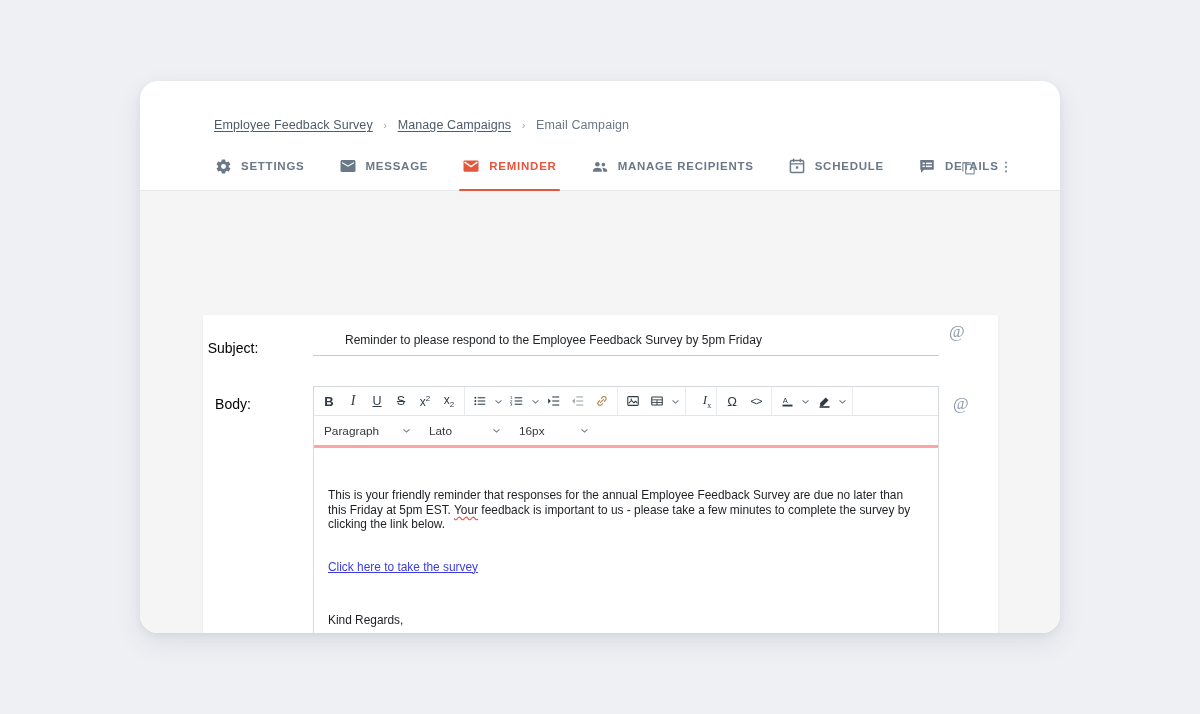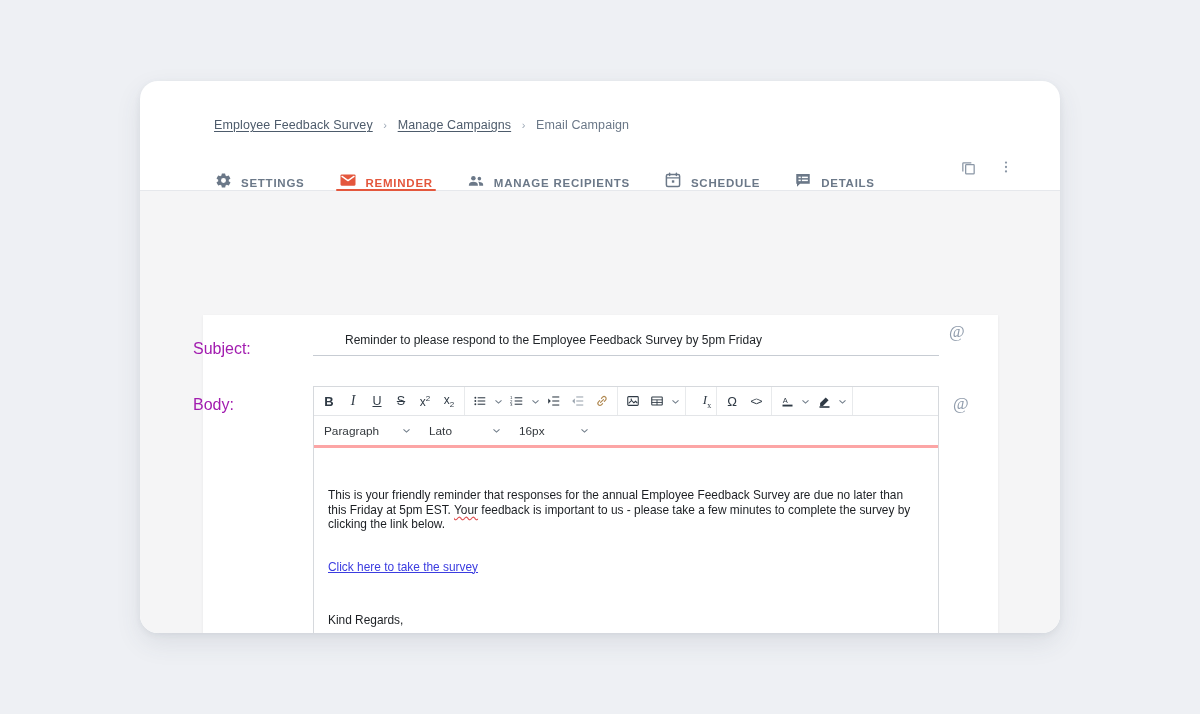--- a/index.html
+++ b/index.html
@@ -68,21 +68,21 @@
   .tabs {
     position: absolute;
     left: 74px;
     top: 0;
     display: flex;
     align-items: center;
     height: 48px;
   }
   .tab {
     display: flex;
-    align-items: flex-end;
+    align-items: center;
     height: 48px;
     margin-right: 34px;
     cursor: pointer;
     position: relative;
     padding-bottom: 2px;
     box-sizing: border-box;
   }
   .tab .tab-label {
     font-size: 11.5px;
     font-weight: bold;
@@ -145,23 +145,23 @@
     top: 124px;
     width: 795px;
     height: 405px;
     background: #ffffff;
     box-shadow: 0 1px 3px rgba(0,0,0,0.06);
   }
 
   
   .row-label {
     position: absolute;
-    font-size: 16px;
-    color: #a21caf;
-    text-align: left;
+    font-size: 14px;
+    color: #000000;
+    text-align: center;
     width: 80px;
   }
   #subject-label { left: -10px; top: 25px; }
   #body-label    { left: -10px; top: 81px; }
 
   .subject-field {
     position: absolute;
     left: 110px;
     top: 18px;
     width: 626px;
@@ -307,20 +307,28 @@
 
       <div class="tab">
         <span class="tab-icon">
           <svg width="17" height="17" viewBox="0 0 24 24" fill="#6b7888">
             <path d="M19.4 13c.04-.32.06-.66.06-1s-.02-.68-.07-1l2.1-1.63a.5.5 0 00.12-.64l-2-3.46a.5.5 0 00-.6-.22l-2.49 1a7.3 7.3 0 00-1.73-1l-.38-2.65A.49.49 0 0014 2h-4a.49.49 0 00-.49.42l-.38 2.65c-.62.25-1.2.59-1.73 1l-2.49-1a.5.5 0 00-.6.22l-2 3.46a.5.5 0 00.12.64L4.54 11c-.05.32-.07.66-.07 1s.02.68.07 1l-2.1 1.63a.5.5 0 00-.12.64l2 3.46c.12.22.39.3.6.22l2.49-1c.52.41 1.1.75 1.73 1l.38 2.65c.04.24.25.42.49.42h4c.24 0 .45-.18.49-.42l.38-2.65c.62-.25 1.2-.59 1.73-1l2.49 1c.22.08.48 0 .6-.22l2-3.46a.5.5 0 00-.12-.64L19.4 13zM12 15.5A3.5 3.5 0 1115.5 12 3.5 3.5 0 0112 15.5z"></path>
           </svg>
         </span>
         <span class="tab-label">SETTINGS</span>
       </div>
 
+      <div class="tab">
+        <span class="tab-icon">
+          <svg width="18" height="18" viewBox="0 0 24 24" fill="#6b7888">
+            <path d="M20 4H4a2 2 0 00-2 2v12a2 2 0 002 2h16a2 2 0 002-2V6a2 2 0 00-2-2zm0 4.24l-8 4.76-8-4.76V6.5l8 4.76 8-4.76z"></path>
+          </svg>
+        </span>
+        <span class="tab-label">MESSAGE</span>
+      </div>
 
       <div class="tab active">
         <span class="tab-icon">
           <svg width="18" height="18" viewBox="0 0 24 24">
             <rect x="2" y="4.5" width="20" height="15" rx="1.5" fill="#e4573d"></rect>
             <path d="M4 7.2l8 5.6 8-5.6" fill="none" stroke="#ffffff" stroke-width="1.9" stroke-linecap="round" stroke-linejoin="round"></path>
           </svg>
         </span>
         <span class="tab-label">REMINDER</span>
         <span class="tab-underline"></span>

